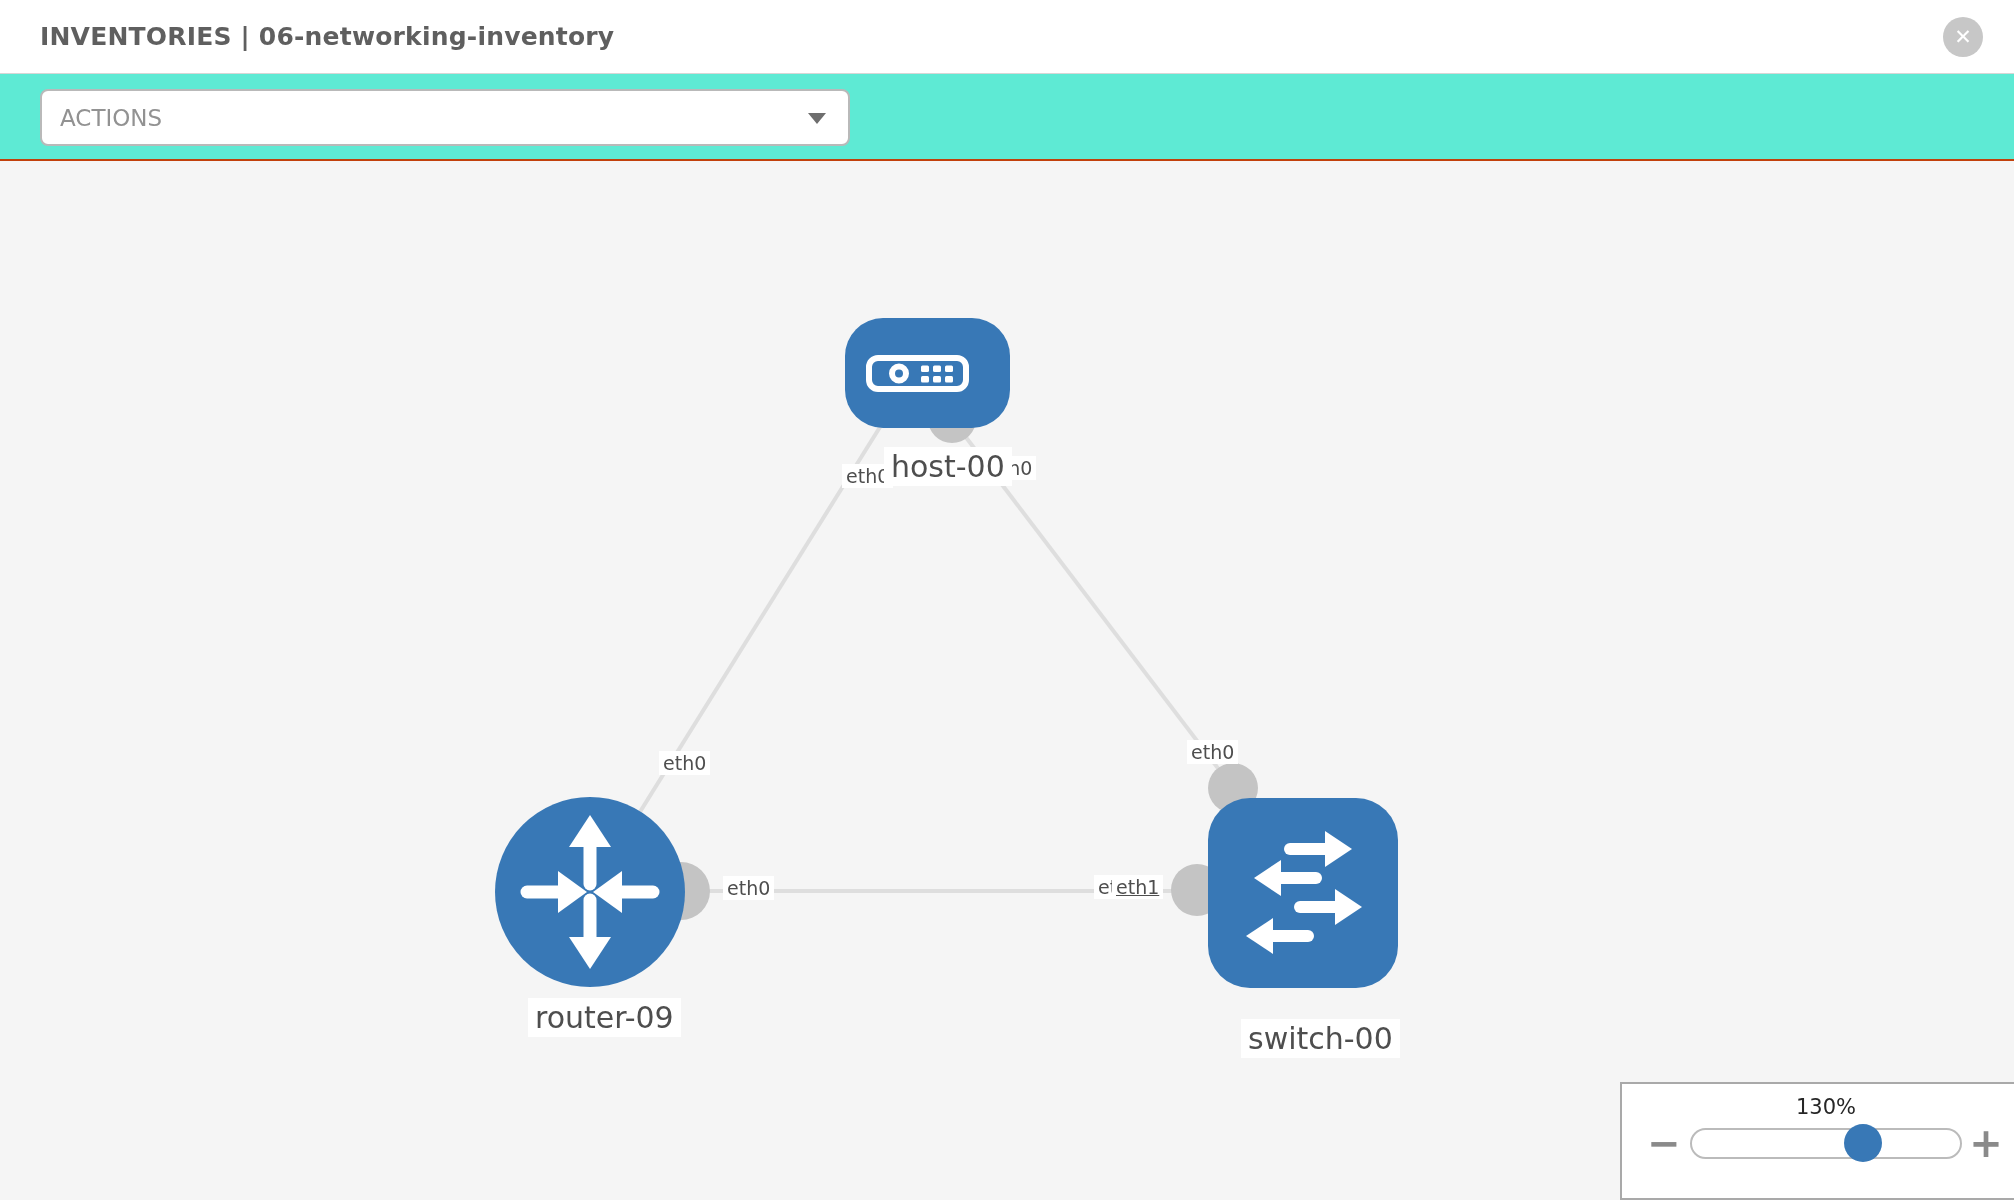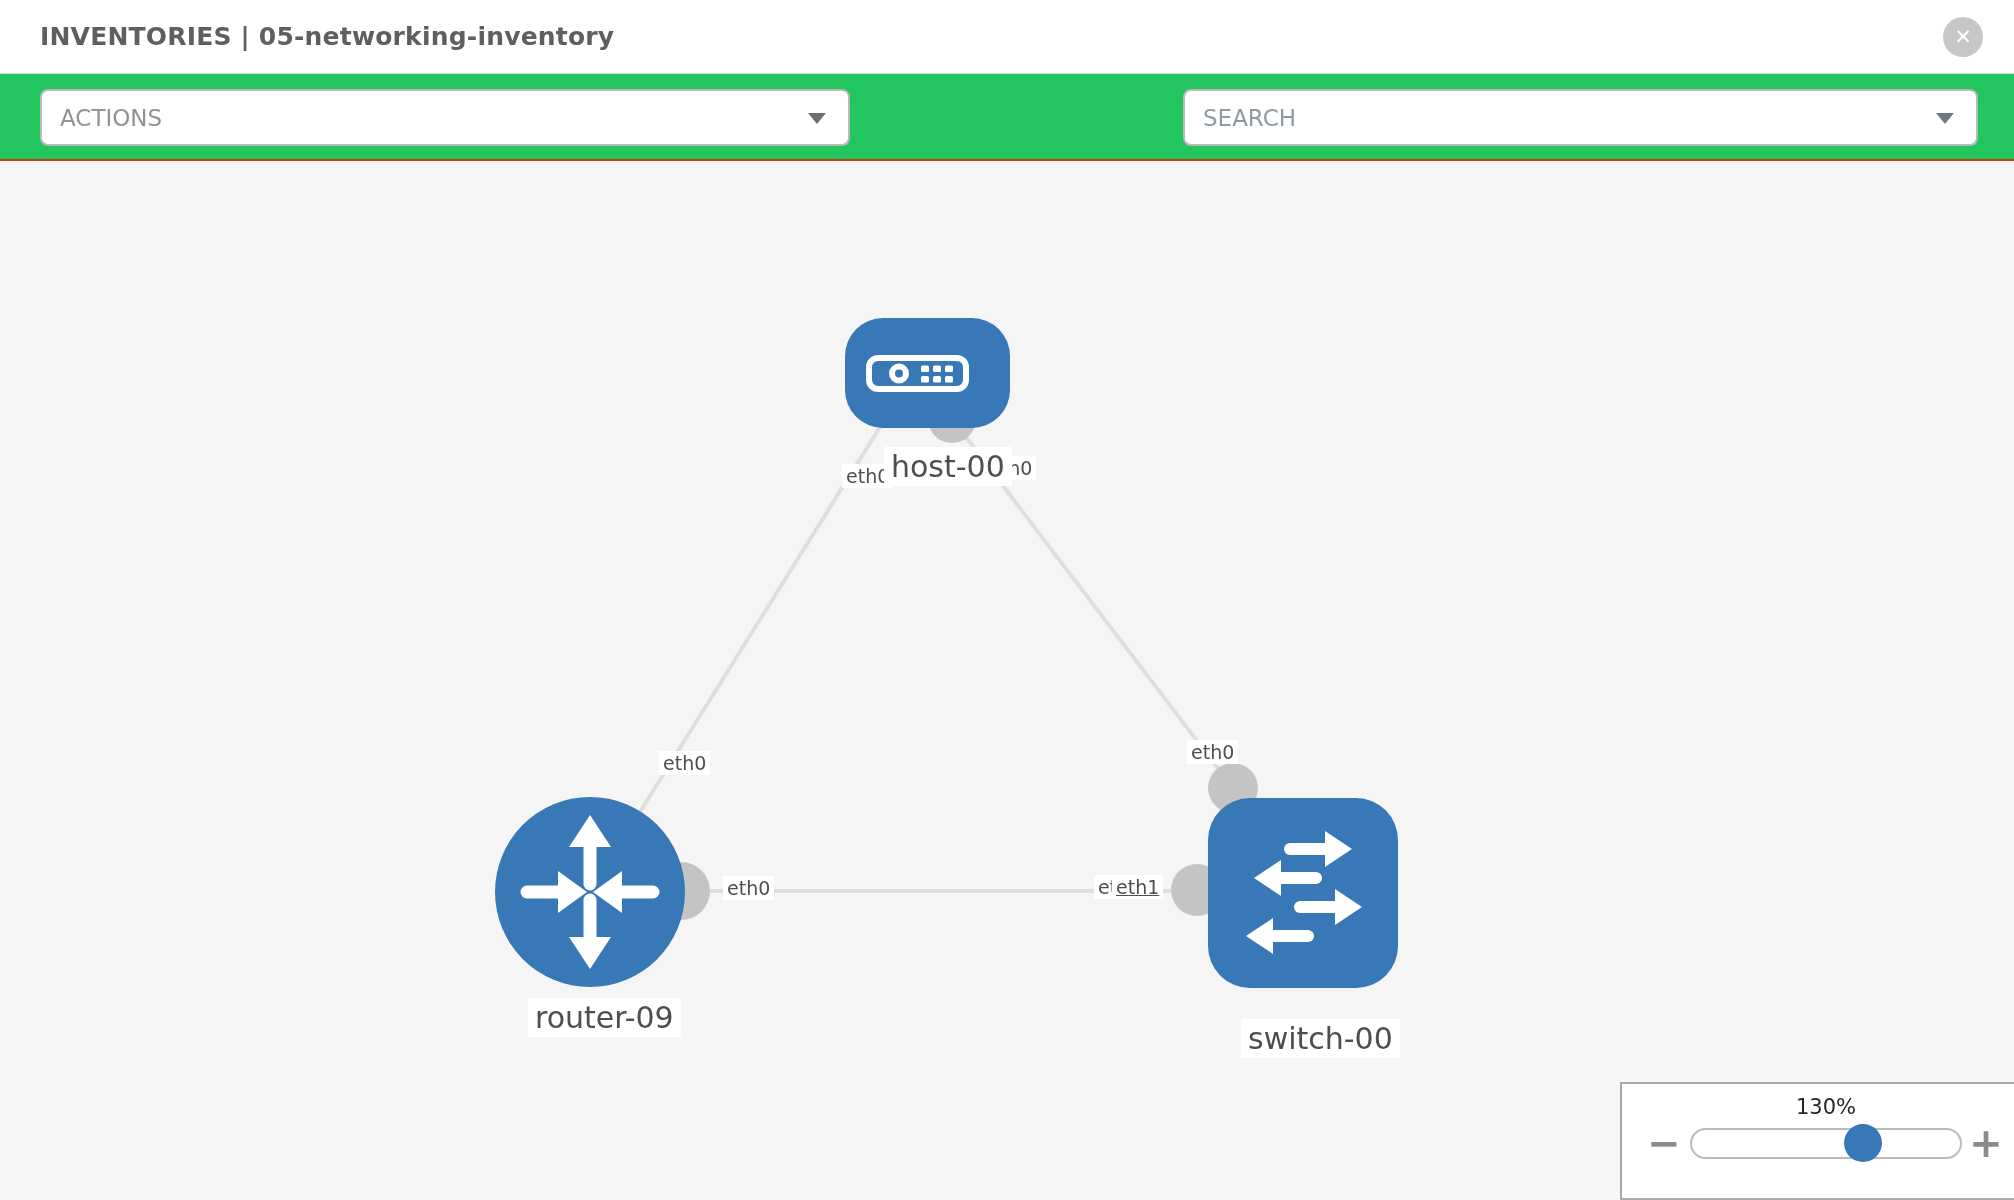--- a/index.html
+++ b/index.html
@@ -14,21 +14,21 @@
     position:absolute;left:40px;top:0;height:73px;display:flex;align-items:center;
     font-size:25px;font-weight:bold;color:#5f5f5f;letter-spacing:.2px;
   }
   .close-btn{
     position:absolute;left:1943px;top:17px;width:40px;height:40px;border-radius:50%;
     background:#c7c7c7;color:#ffffff;display:flex;align-items:center;justify-content:center;
     font-size:21px;font-weight:bold;cursor:pointer;
   }
   
   .toolbar{
-    position:absolute;left:0;top:73px;width:2014px;height:85px;background:#22c55e;
+    position:absolute;left:0;top:73px;width:2014px;height:85px;background:#5eead4;
     border-top:1px solid #d6d6d6;border-bottom:4px solid #c2410c;box-sizing:content-box;
   }
   .select-box{
     position:absolute;top:15px;height:57px;background:#ffffff;border:2px solid #b9b9b9;
     border-radius:8px;box-sizing:border-box;display:flex;align-items:center;
     font-size:23px;cursor:pointer;
   }
   .select-box .label{margin-left:18px;}
   .actions-box{left:40px;width:810px;color:#929292;}
   .search-box{left:1183px;width:795px;color:#8f9aa5;}
@@ -75,21 +75,21 @@
   }
   .zoom-thumb{
     position:absolute;left:222px;top:40px;width:38px;height:38px;border-radius:50%;
     background:#3878b6;cursor:grab;z-index:2;
   }
 </style>
 </head>
 <body>
 
 <div class="header">
-  <div class="page-title">INVENTORIES | 05-networking-inventory</div>
+  <div class="page-title">INVENTORIES | 06-networking-inventory</div>
   <div class="close-btn">
     <span>✕</span>
   </div>
 </div>
 
 <div class="toolbar">
   <div class="select-box actions-box">
     <span class="label">ACTIONS</span>
     <span class="caret" style="border-top-color:#6e6e6e;"></span>
   </div>
@@ -106,24 +106,20 @@
     <svg width="36" height="36" viewBox="0 0 24 24">
       <g stroke="#6e7987" fill="none" stroke-linecap="round">
         <circle cx="7.3" cy="7.3" r="4" stroke-width="3.4"></circle>
         <path d="M10.4 10.4 L20.6 20.6" stroke-width="3.4"></path>
         <path d="M16.0 16.0 L19.3 12.9" stroke-width="3.2"></path>
         <path d="M20.4 20.4 L23.2 17.7" stroke-width="3.2"></path>
       </g>
     </svg>
   </div>
 
-  <div class="select-box search-box">
-    <span class="label">SEARCH</span>
-    <span class="caret"></span>
-  </div>
 </div>
 
 <div class="canvas">
   <svg width="2014" height="1039" viewBox="0 0 2014 1039">
 
     <g stroke="#dedede" stroke-width="4">
       <line x1="890" y1="250" x2="590" y2="731"></line>
       <line x1="952" y1="258" x2="1233" y2="627"></line>
       <line x1="590" y1="730" x2="1303" y2="730"></line>
     </g>

